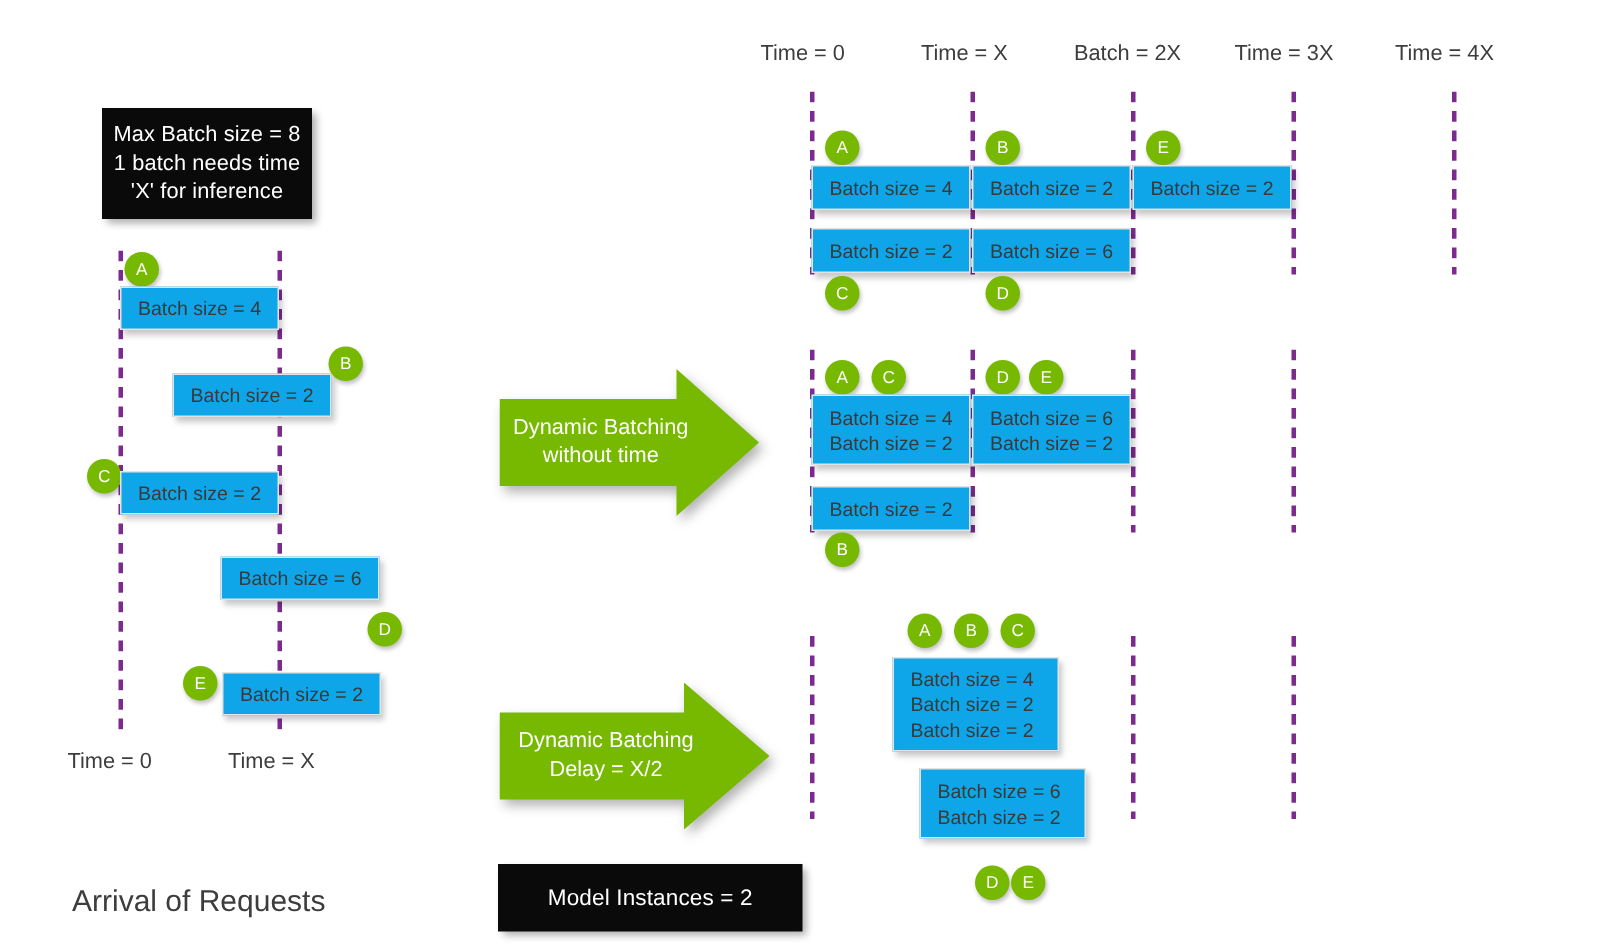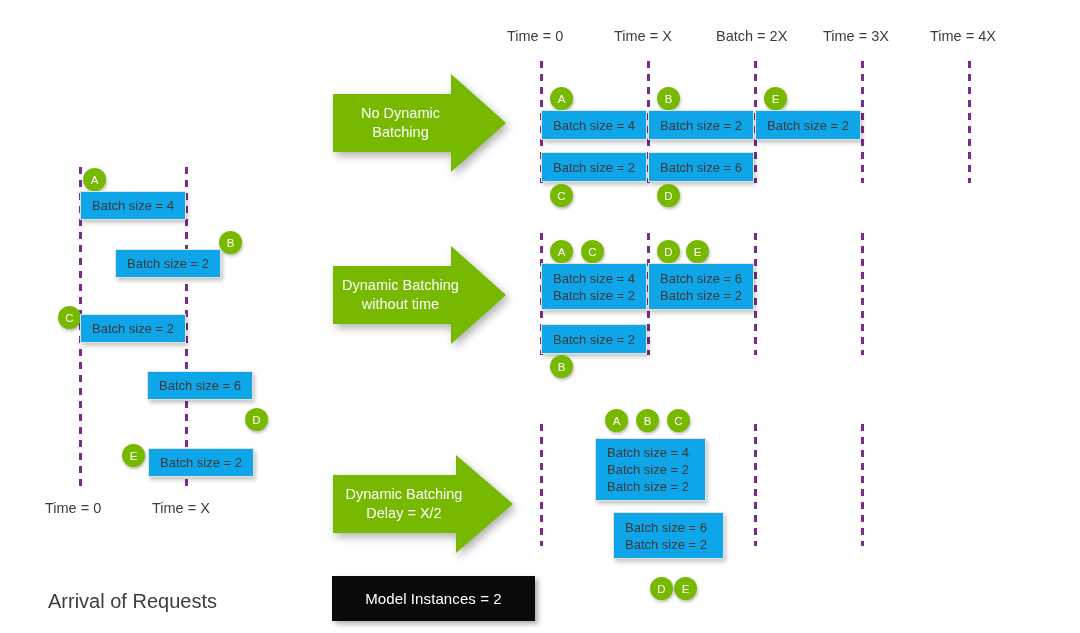--- a/index.html
+++ b/index.html
@@ -101,20 +101,25 @@
 <body>
 
 <div class="stage">
 
   <div class="tcap" style="left:507px; top:28px;">Time = 0</div>
   <div class="tcap" style="left:614px; top:28px;">Time = X</div>
   <div class="tcap" style="left:716px; top:28px;">Batch = 2X</div>
   <div class="tcap" style="left:823px; top:28px;">Time = 3X</div>
   <div class="tcap" style="left:930px; top:28px;">Time = 4X</div>
 
+  <div class="black-box" style="left:68px; top:72px; width:140px; height:74px;">
+    <span>Max Batch size = 8</span>
+    <span>1 batch needs time</span>
+    <span>'X' for inference</span>
+  </div>
 
   <div class="tline" style="left:79px; top:167px; height:322px;"></div>
   <div class="tline" style="left:185px; top:167px; height:322px;"></div>
 
   <div class="badge" style="left:83px; top:168px;">A</div>
   <div class="batch" style="left:80px; top:191px; width:106px; height:29px;">
     <span class="bl">Batch size = 4</span>
   </div>
 
   <div class="badge" style="left:219px; top:231px;">B</div>
@@ -133,29 +138,20 @@
   </div>
 
   <div class="badge" style="left:122px; top:444px;">E</div>
   <div class="batch" style="left:148px; top:448px; width:106px; height:29px;">
     <span class="bl">Batch size = 2</span>
   </div>
 
   <div class="tcap" style="left:45px; top:500px;">Time = 0</div>
   <div class="tcap" style="left:152px; top:500px;">Time = X</div>
 
-  <div class="arrow" style="left:333px; top:74px; width:173px; height:98px;">
-    <svg width="173" height="98" viewBox="0 0 173 98" aria-hidden="true">
-      <polygon points="0,20 118,20 118,0 173,49 118,98 118,78 0,78" fill="#76b900"></polygon>
-    </svg>
-    <div class="atext">
-      <span>No Dynamic</span>
-      <span>Batching</span>
-    </div>
-  </div>
 
   <div class="tline" style="left:540px; top:61px; height:122px;"></div>
   <div class="tline" style="left:647px; top:61px; height:122px;"></div>
   <div class="tline" style="left:754px; top:61px; height:122px;"></div>
   <div class="tline" style="left:861px; top:61px; height:122px;"></div>
   <div class="tline" style="left:968px; top:61px; height:122px;"></div>
 
   <div class="badge" style="left:550px; top:87px;">A</div>
   <div class="badge" style="left:657px; top:87px;">B</div>
   <div class="badge" style="left:764px; top:87px;">E</div>

